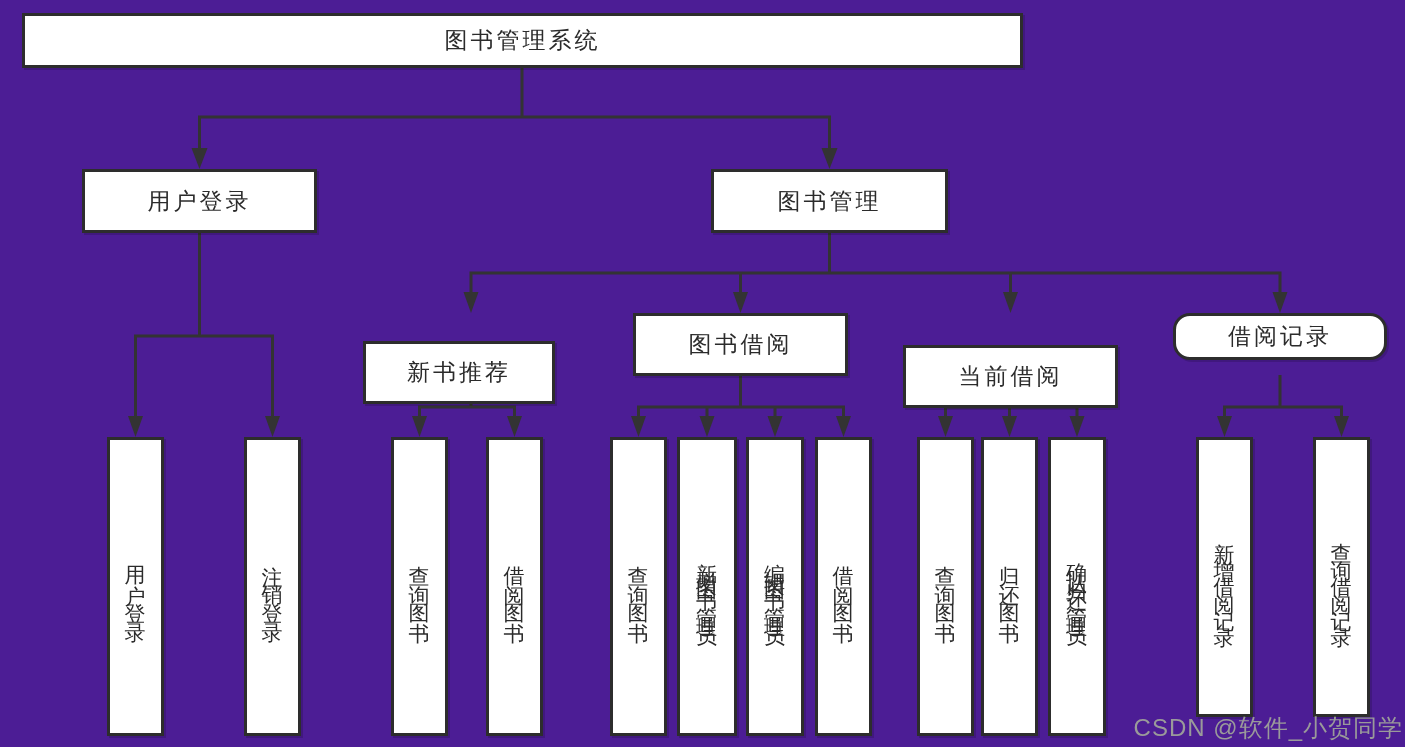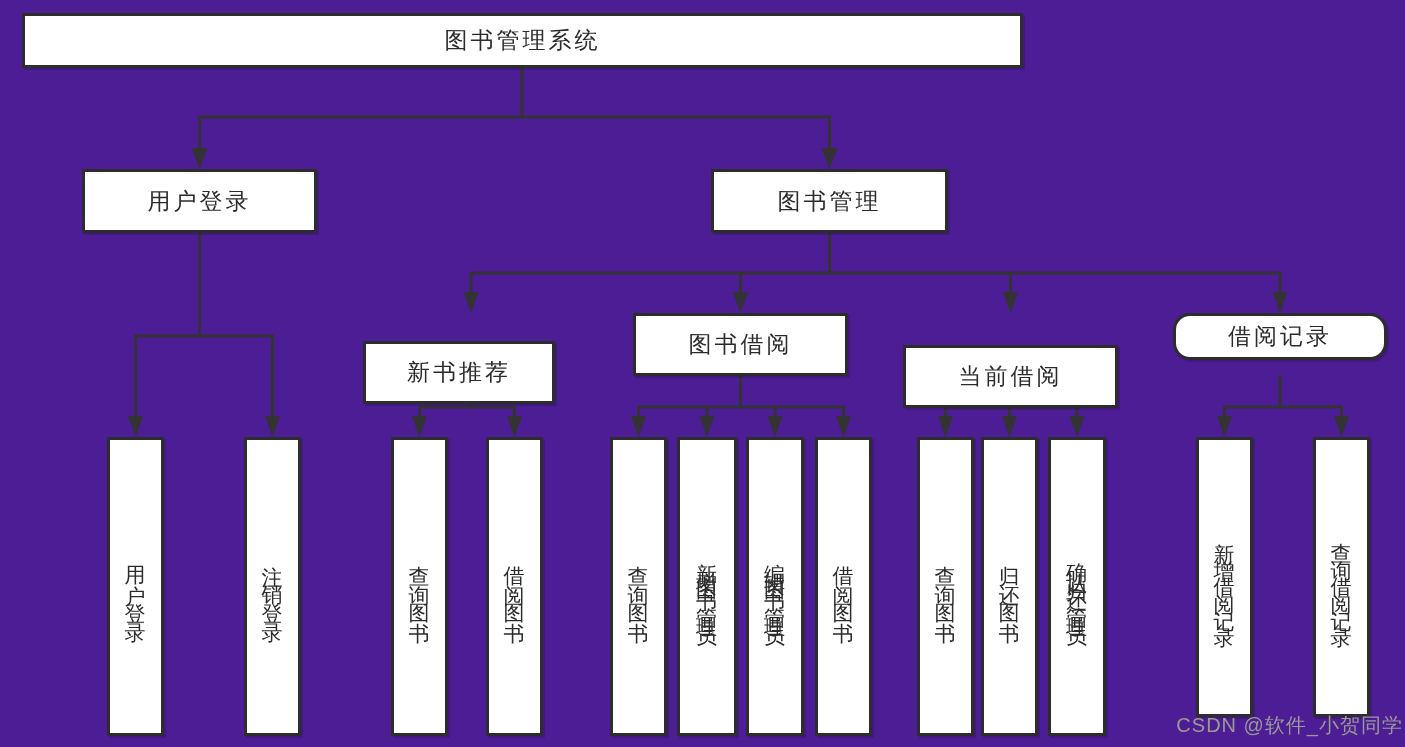--- a/index.html
+++ b/index.html
@@ -31,21 +31,21 @@
     font-size:21px;
     letter-spacing:19px;
     line-height:1;
     white-space:nowrap;
   }
   .vbox.mid span{letter-spacing:17px;}
   .vbox.long span{letter-spacing:9px;}
   #watermark{
     position:absolute;
     right:2px;top:712px;
-    font-size:20px;
+    font-size:24px;
     color:#9a9a9a;
     letter-spacing:1px;
     white-space:nowrap;
   }
 </style>
 </head>
 <body>
 
 <div id="canvas">
 

